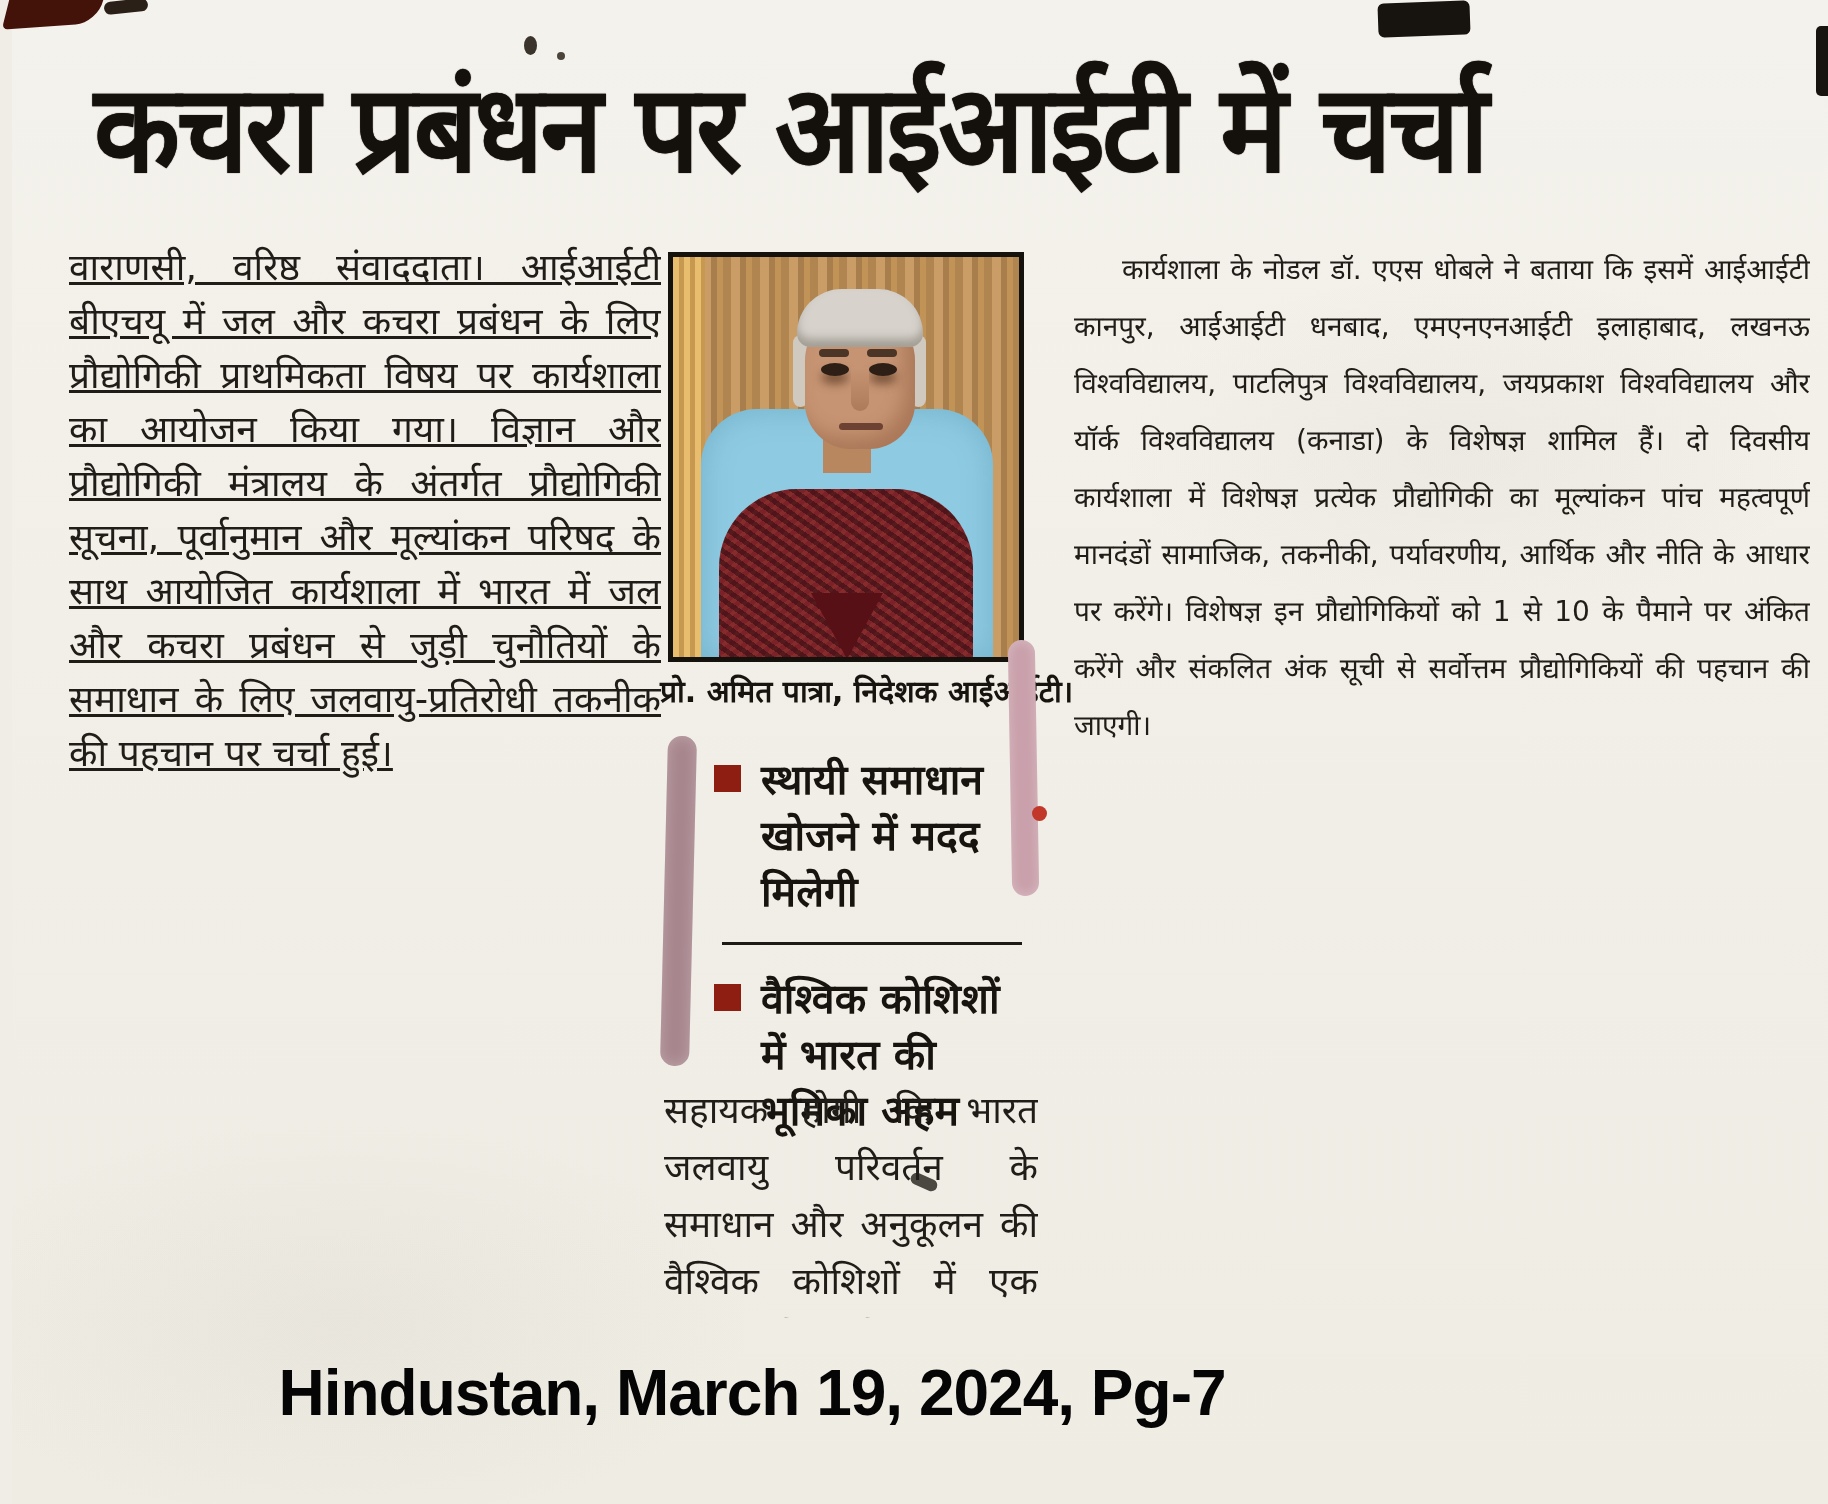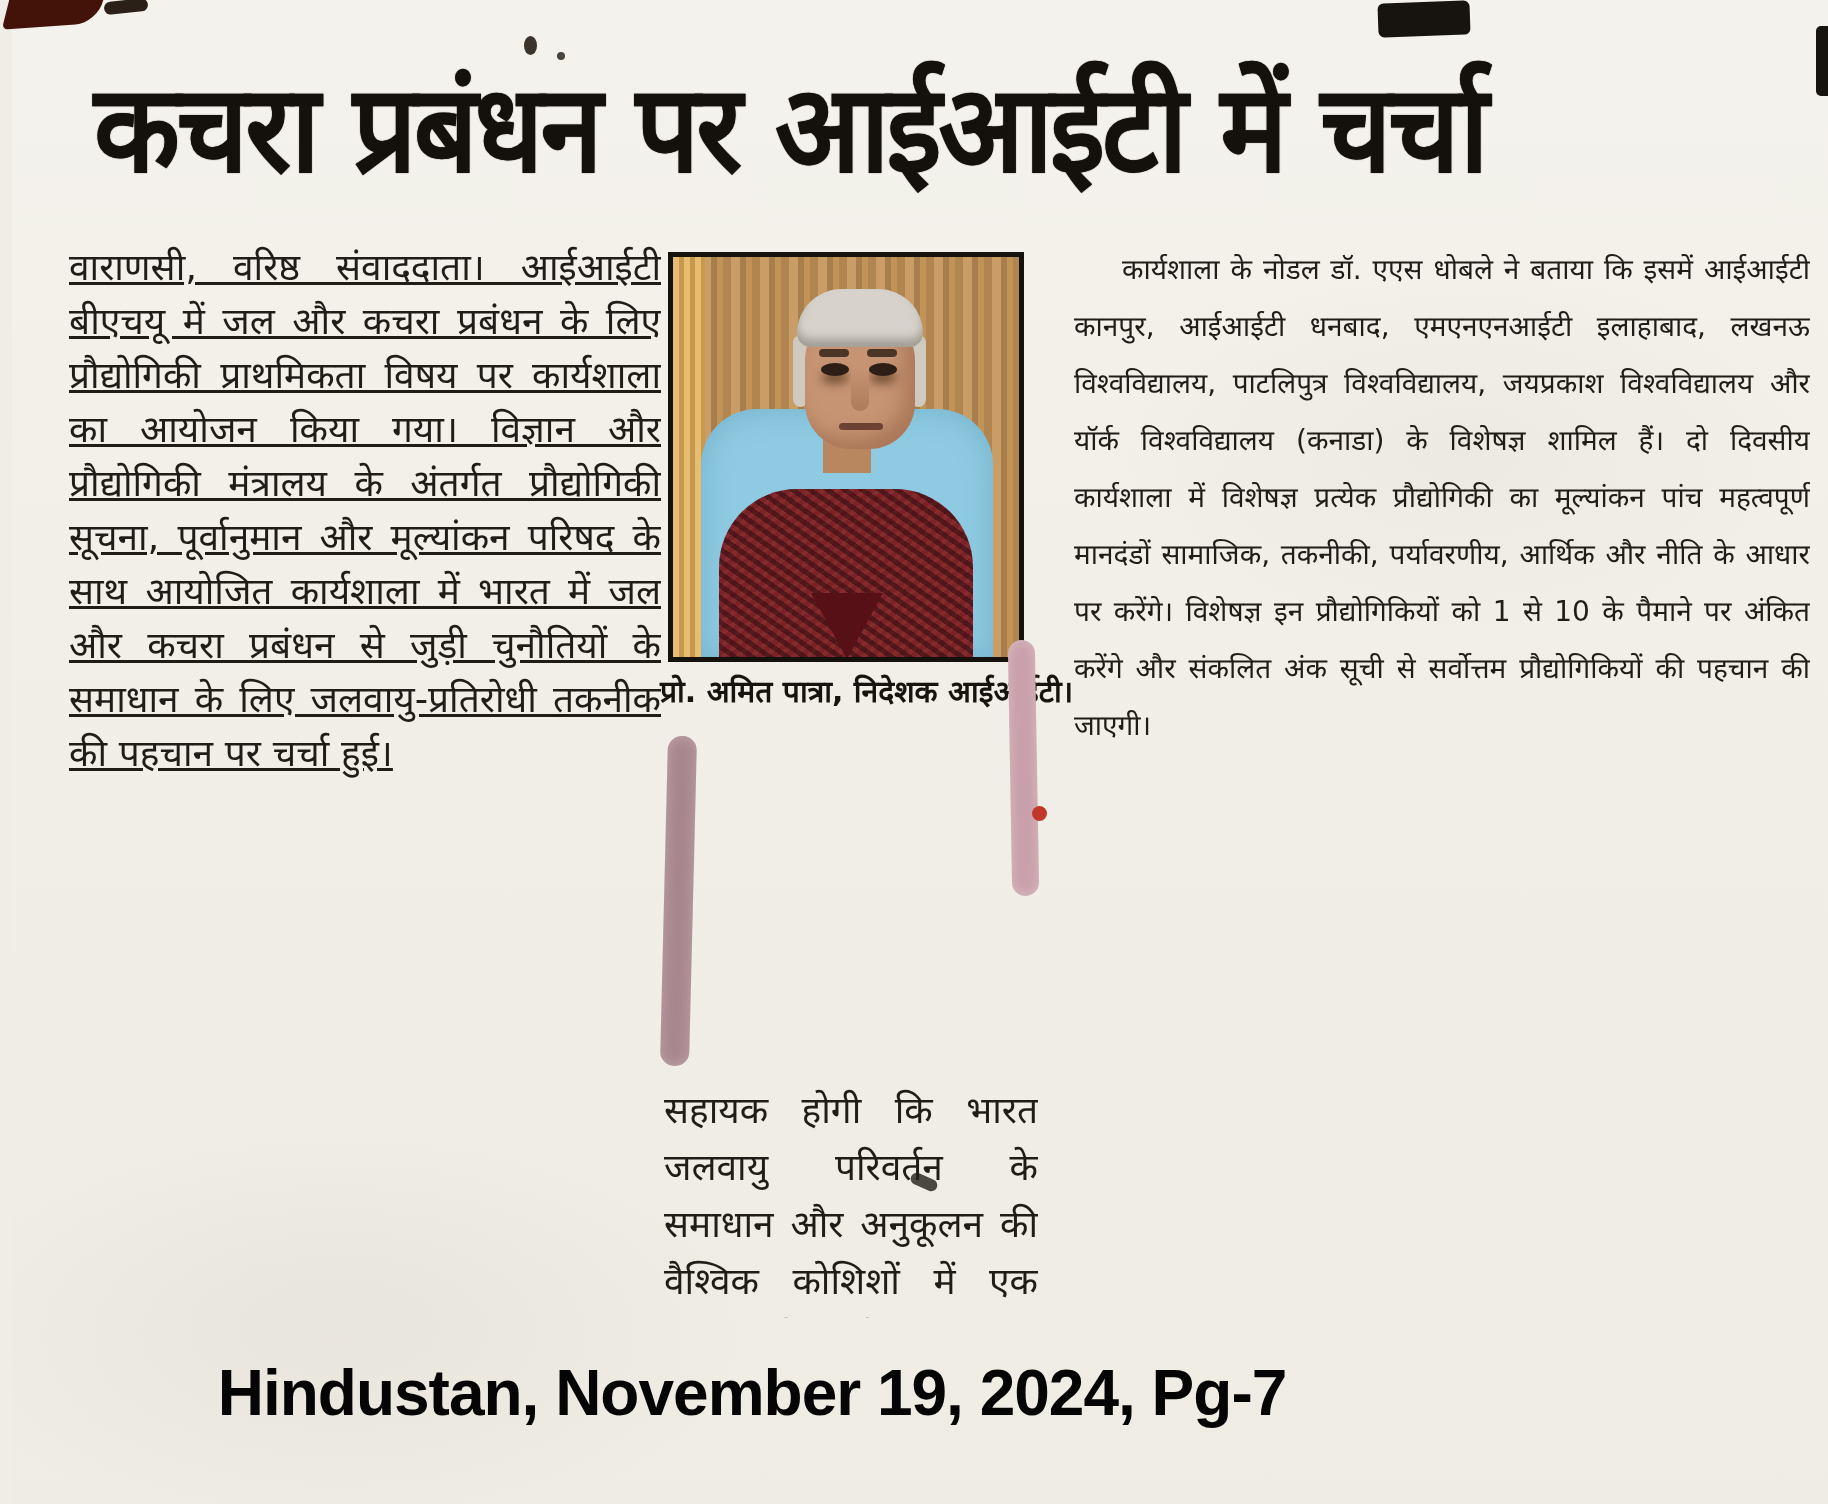--- a/index.html
+++ b/index.html
@@ -168,24 +168,35 @@
       <div class="nose"></div>
       <div class="mouth"></div>
     </div>
     <div class="hair"></div>
   </div>
 
   <div class="abs caption">प्रो. अमित पात्रा, निदेशक आईआईटी।</div>
 
   <div class="abs hl-bar-left"></div>
   <div class="abs hl-bar-right"></div>
+  <div class="abs hl-block">
+    <div class="hl-item">
+      <div class="hl-bullet"></div>
+      <div class="hl-text">स्थायी समाधान खोजने में मदद मिलेगी</div>
+    </div>
+    <div class="hl-sep"></div>
+    <div class="hl-item">
+      <div class="hl-bullet"></div>
+      <div class="hl-text">वैश्विक कोशिशों में भारत की भूमिका अहम</div>
+    </div>
+  </div>
 
   <div class="abs accent-dot"></div>
 
   <div class="abs mid-cont">सहायक होगी कि भारत जलवायु परिवर्तन के समाधान और अनुकूलन की वैश्विक कोशिशों में एक प्रमुख भूमिका निभाए।</div>
 
   <div class="abs col col-right">
     <div class="p1">कार्यशाला के नोडल डॉ. एएस धोबले ने बताया कि इसमें आईआईटी कानपुर, आईआईटी धनबाद, एमएनएनआईटी इलाहाबाद, लखनऊ विश्वविद्यालय, पाटलिपुत्र विश्वविद्यालय, जयप्रकाश विश्वविद्यालय और यॉर्क विश्वविद्यालय (कनाडा) के विशेषज्ञ शामिल हैं। दो दिवसीय कार्यशाला में विशेषज्ञ प्रत्येक प्रौद्योगिकी का मूल्यांकन पांच महत्वपूर्ण मानदंडों सामाजिक, तकनीकी, पर्यावरणीय, आर्थिक और नीति के आधार पर करेंगे। विशेषज्ञ इन प्रौद्योगिकियों को 1 से 10 के पैमाने पर अंकित करेंगे और संकलित अंक सूची से सर्वोत्तम प्रौद्योगिकियों की पहचान की जाएगी।</div>
   </div>
 
-  <div class="abs footer">Hindustan, November 19, 2024, Pg-7</div>
+  <div class="abs footer">Hindustan, March 19, 2024, Pg-7</div>
 
 </div>
 
 </body></html>

